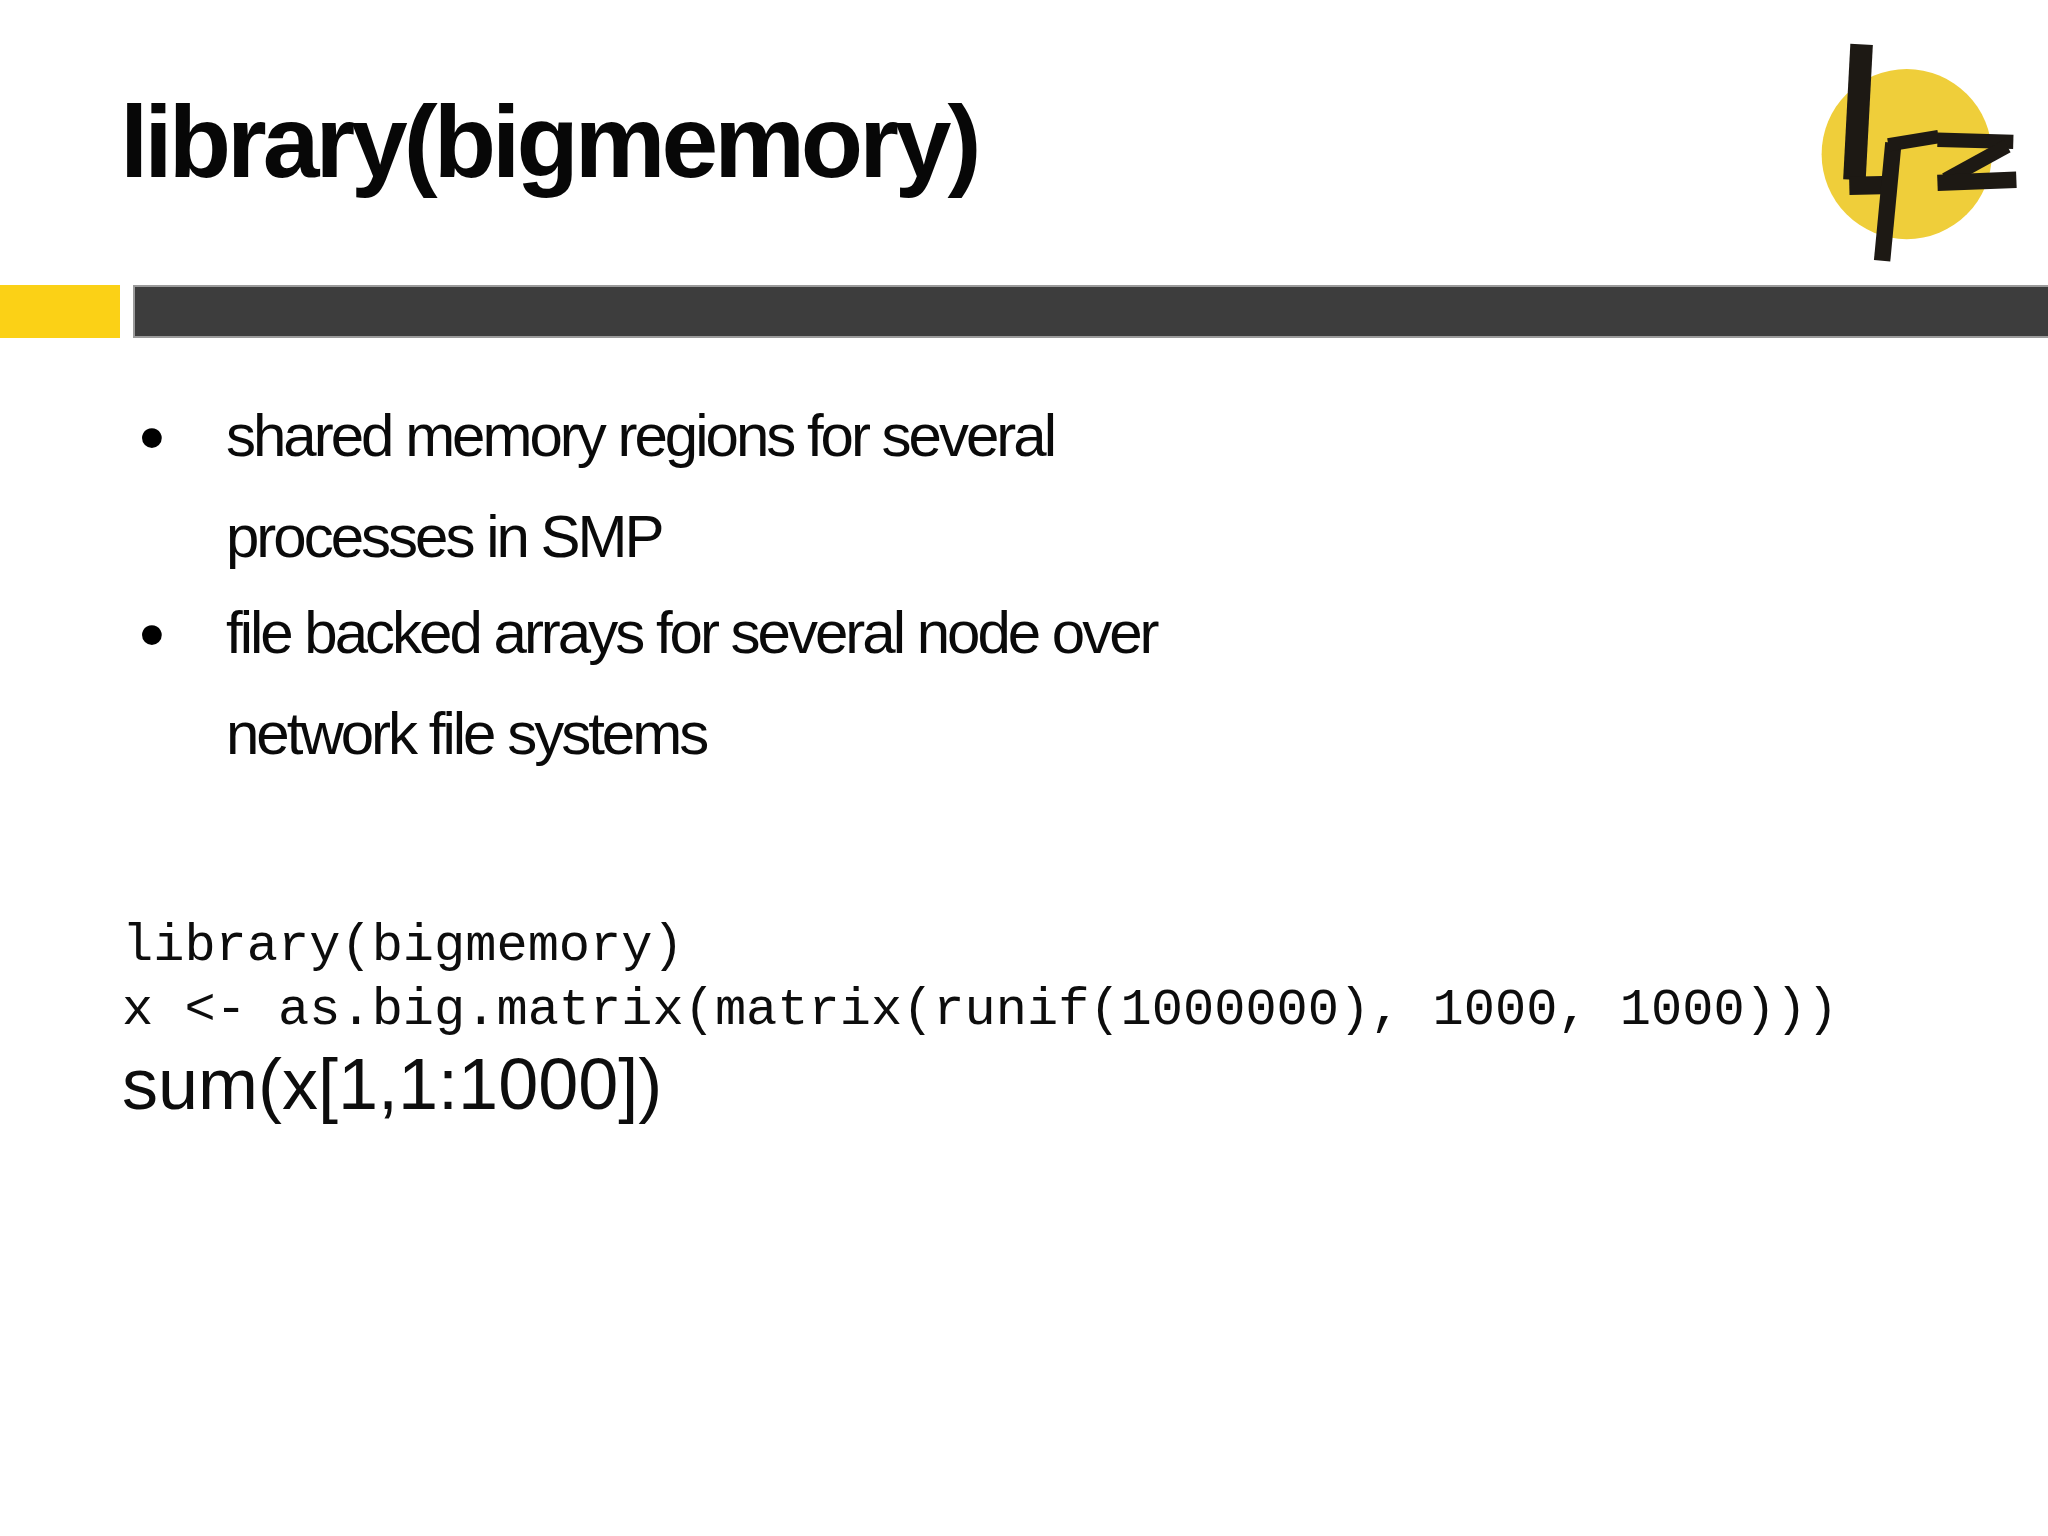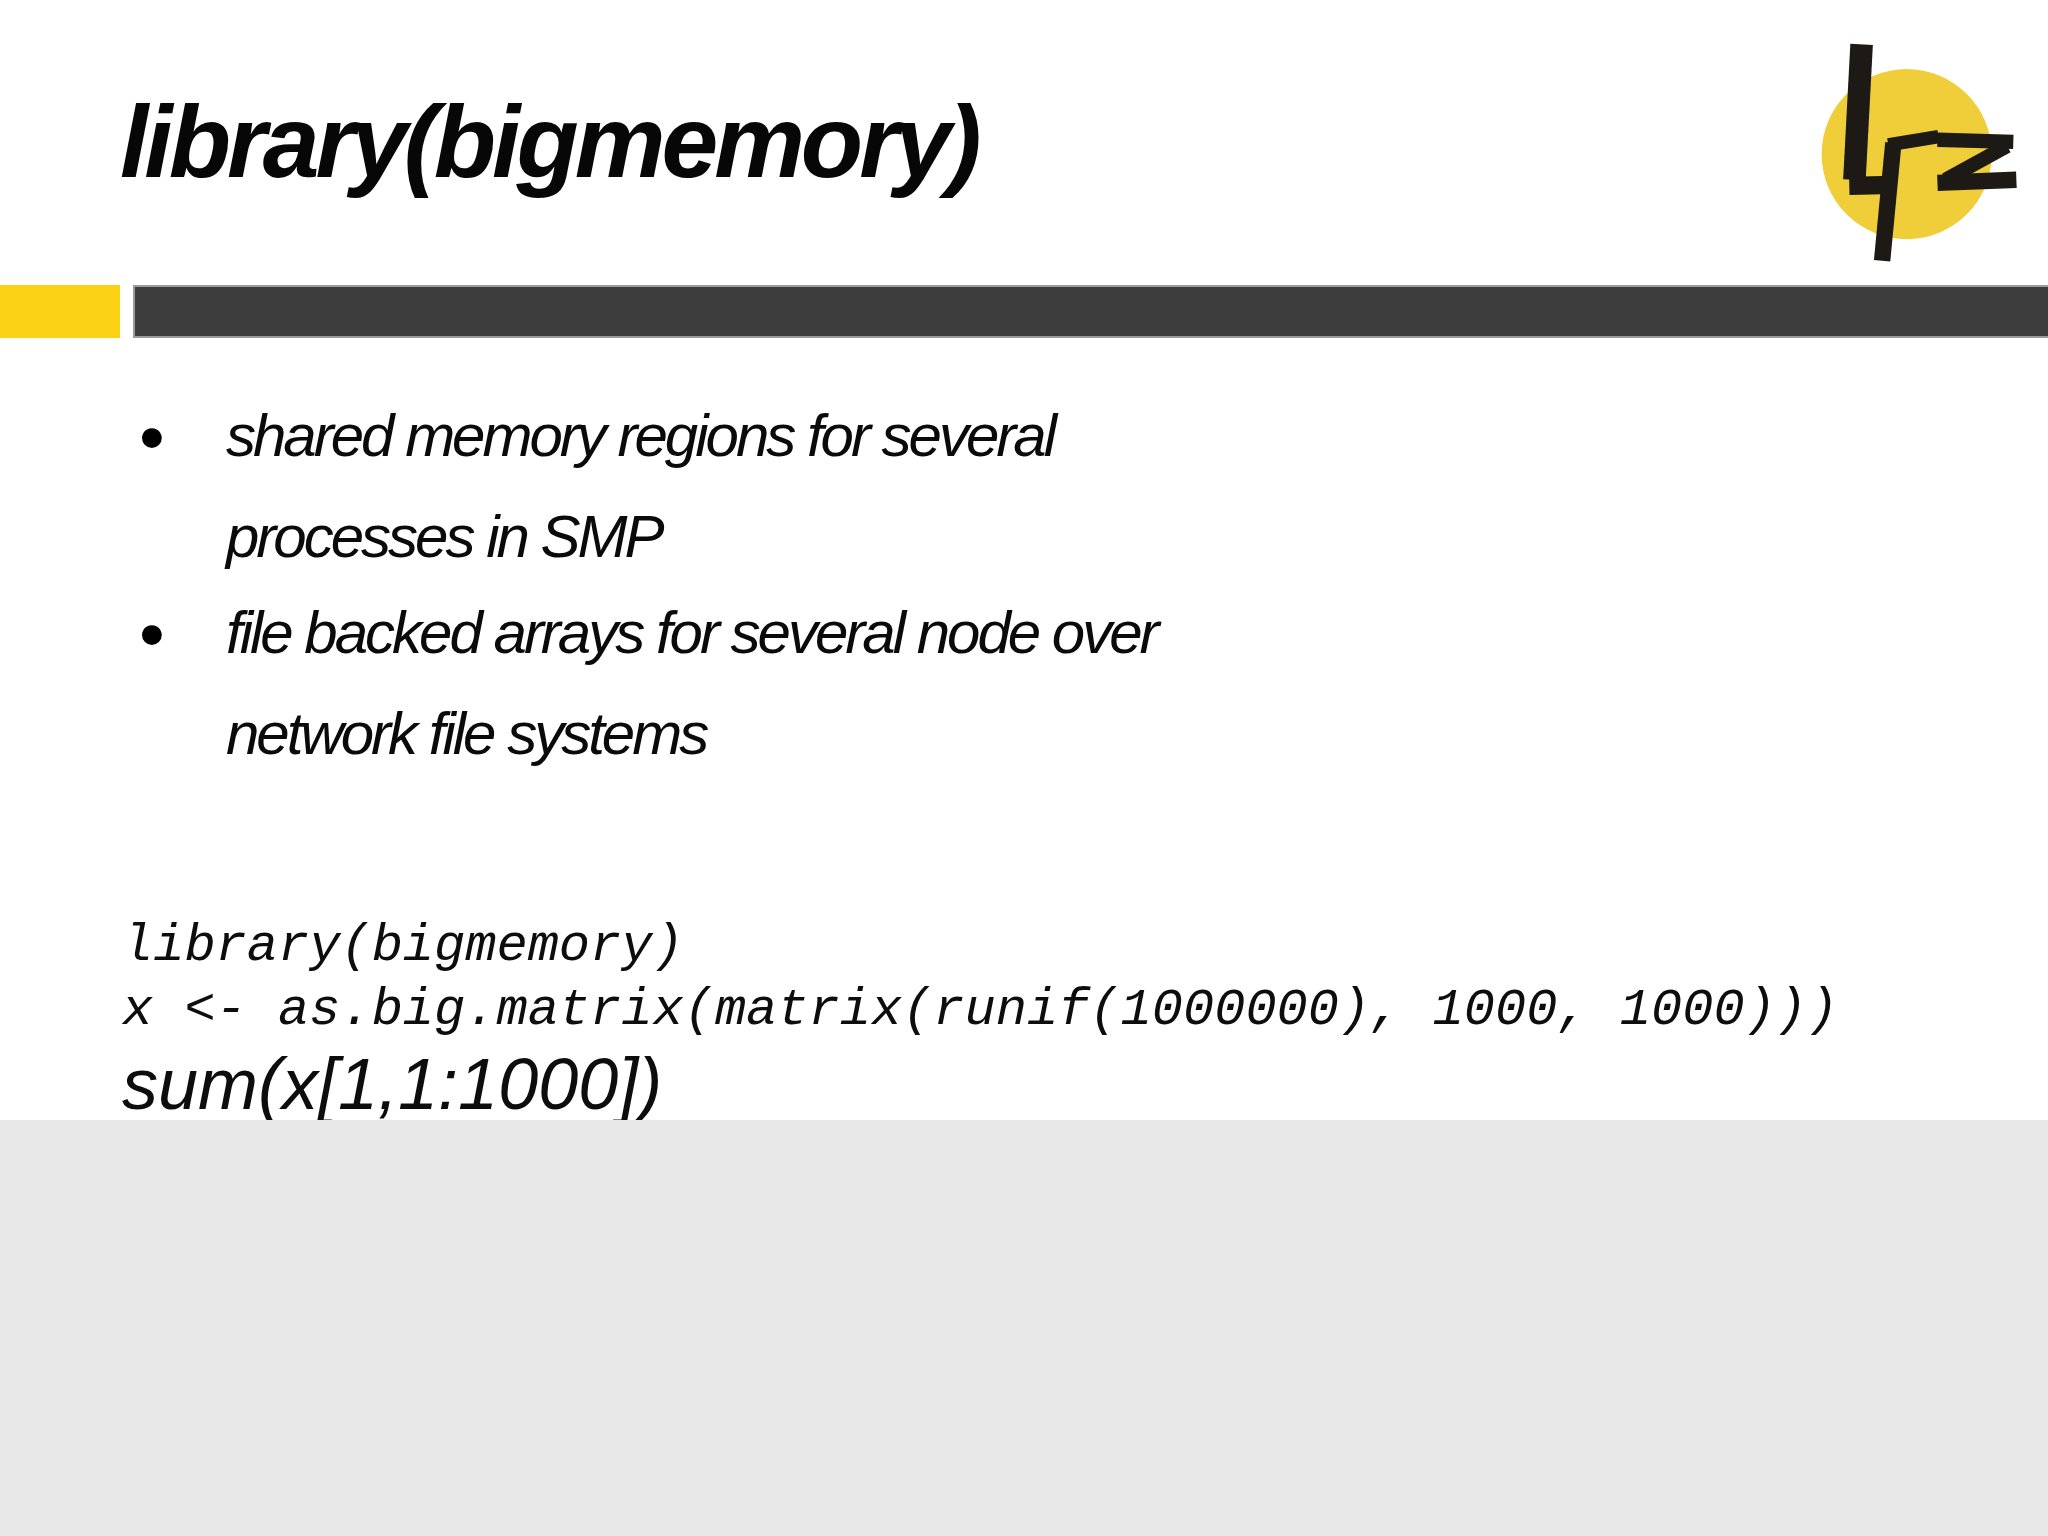--- a/index.html
+++ b/index.html
@@ -1,23 +1,22 @@
 <!DOCTYPE html>
 <html><head>
 <meta charset="utf-8">
 <style>
   html,body { margin:0; padding:0; background:#e8e8e8; }
   #slide {
     position: relative;
-    width: 2048px; height: 1120px;
+    width: 2048px; height: 1536px;
     background: #ffffff;
     overflow: hidden;
     font-family: "Liberation Sans", sans-serif;
     color: #0a0a0a;
-    font-style: italic;
   }
 
   
   .title {
     position: absolute;
     left: 120px; top: 84px;
     font-size: 102px;
     font-weight: 700;
     letter-spacing: -4px;
     line-height: 1.15;

